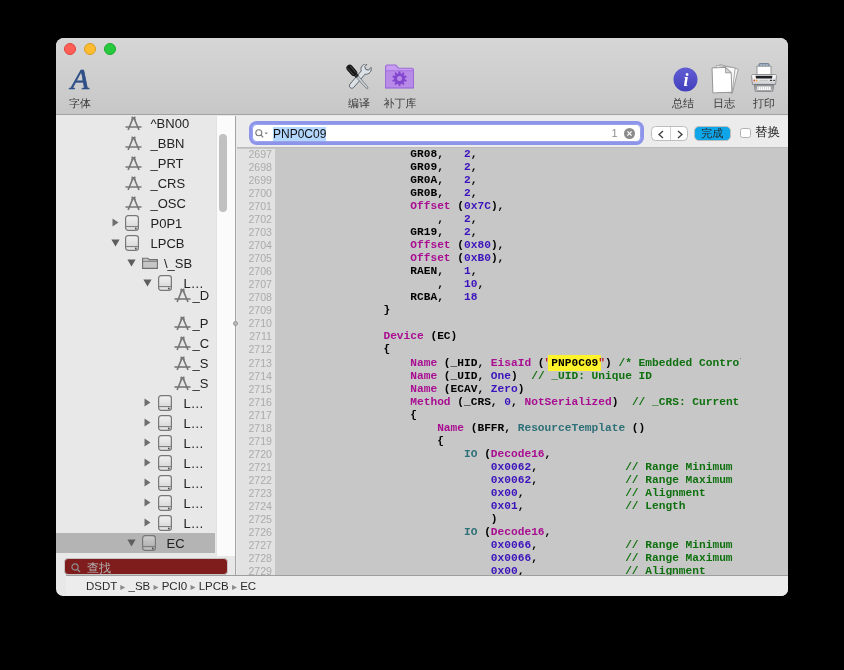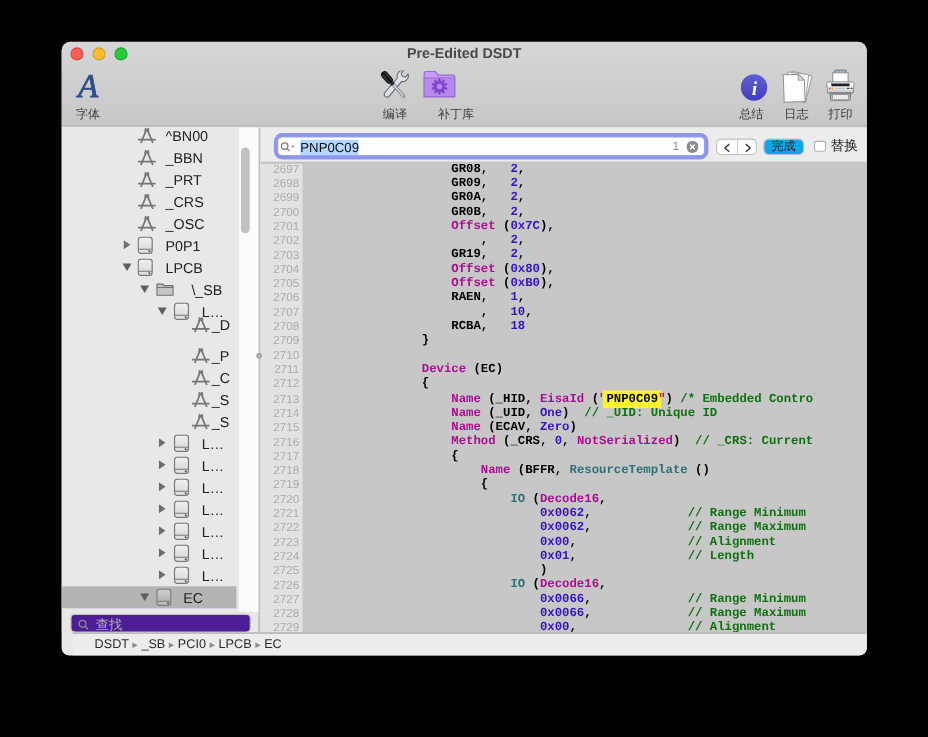--- a/index.html
+++ b/index.html
@@ -26,21 +26,21 @@
   #sbtrack { position:absolute; left:160px; top:0; width:20px; height:440px;
     background:#fbfbfb; border-left:1px solid #e2e2e2; }
   #sbthumb { position:absolute; left:163px; top:18px; width:7.5px; height:78px;
     background:#c1c1c1; border-radius:4px; }
   .row { position:absolute; left:0; width:160px; height:20px; overflow:hidden; }
   .row .lbl { position:absolute; top:3px; font-size:13px; color:#222; white-space:nowrap; }
   .row svg.ic { position:absolute; }
   .arr { position:absolute; top:6px; }
   #ecrow { position:absolute; left:0; width:159px; height:20px; background:#b4b4b4; }
   #sfield { position:absolute; left:8px; top:442px; width:164px; height:16.5px;
-    background:#4c1d95; border:1px solid #c6c6c6; border-radius:4px; }
+    background:#7f1d1d; border:1px solid #c6c6c6; border-radius:4px; }
   #sfield .ph { position:absolute; left:22px; top:1px; font-size:12px; color:#b4b4b4; }
   
   #main { position:absolute; left:181px; top:0; width:551px; height:459px; background:#c7c7c7; }
   #findbar { position:absolute; left:0; top:0; width:551px; height:32px;
     background:#ececec; border-bottom:1px solid #bcbcbc; }
   #ffield { position:absolute; left:14.5px; top:8px; width:389px; height:17.5px;
     background:#fff; border:1px solid #9aa2ec; border-radius:4.5px;
     box-shadow:0 0 0 3px #8d95ea; }
   #ffield .txt { position:absolute; left:20.5px; top:1.5px; font-size:12px; color:#111; }
   #ffield .sel { background:#b3d7ff; }
@@ -75,21 +75,20 @@
   #status .bc { position:absolute; left:20px; top:4px; font-size:11.5px; color:#2b2b2b; }
   #status .sep { color:#8a8a8a; font-size:10px; }
 </style>
 </head>
 <body>
 <div id="win">
   <div id="top">
     <div class="tl" id="tl-r"></div>
       <div class="tl" id="tl-y"></div>
       <div class="tl" id="tl-g"></div>
-    <div id="title">Pre-Edited DSDT</div>
 
     <div style="position:absolute;left:14px;top:29px;width:20px;height:24px;
       font-family:'Liberation Serif',serif;font-style:italic;font-weight:normal;
       font-size:30px;line-height:24px;color:#2e4f86;-webkit-text-stroke:0.7px #2e4f86;text-align:center;">A</div>
     <div class="tblabel" style="left:4px; width:40px;">字体</div>
     <svg class="tbicon" style="left:287px" width="31" height="28" viewBox="0 0 31 28">
 
       <g transform="rotate(40.5 15.5 14)">
         <path d="M12.9,-2.2 C11.4,-1.3 10.4,0.4 10.4,2.3 C10.4,4.3 11.4,5.9 13,6.8 L13,24.2 C13,25.6 14.1,26.7 15.5,26.7 C16.9,26.7 18,25.6 18,24.2 L18,6.8 C19.6,5.9 20.6,4.3 20.6,2.3 C20.6,0.4 19.6,-1.3 18.1,-2.2 L18.1,1.4 L15.5,2.8 L12.9,1.4 Z" fill="#dce2e8" stroke="#5a6268" stroke-width="0.9"></path>
       </g>
@@ -110,21 +109,21 @@
         <g id="teeth">
           <rect x="14.45" y="7.2" width="2.1" height="14.8" rx="0.8"></rect>
           <rect x="14.45" y="7.2" width="2.1" height="14.8" rx="0.8" transform="rotate(36 15.5 14.6)"></rect>
           <rect x="14.45" y="7.2" width="2.1" height="14.8" rx="0.8" transform="rotate(72 15.5 14.6)"></rect>
           <rect x="14.45" y="7.2" width="2.1" height="14.8" rx="0.8" transform="rotate(108 15.5 14.6)"></rect>
           <rect x="14.45" y="7.2" width="2.1" height="14.8" rx="0.8" transform="rotate(144 15.5 14.6)"></rect>
         </g>
         <circle cx="15.5" cy="14.6" r="2.5" fill="#b88ae8"></circle>
       </g>
     </svg>
-    <div class="tblabel" style="left:313px; width:62px;text-align:right;">补丁库</div>
+    <div class="tblabel" style="left:313px; width:62px;">补丁库</div>
     <svg class="tbicon" style="left:617px;top:29px" width="25" height="25" viewBox="0 0 25 25">
       <defs>
           <linearGradient id="ginfo" x1="0" y1="0" x2="0" y2="1">
         <stop offset="0" stop-color="#615ed4"></stop>
             <stop offset="1" stop-color="#413ebc"></stop>
           </linearGradient>
         </defs>
       <circle cx="12.5" cy="12.5" r="12" fill="url(#ginfo)"></circle>
       <text x="12.9" y="19" font-family="Liberation Serif,serif" font-style="italic" font-weight="bold" font-size="18" fill="#fff" text-anchor="middle">i</text>
     </svg>
@@ -263,21 +262,21 @@
           </div>
           <div class="row" style="top:136.5px">
             <svg class="ic" style="left:85.5px;top:4.5px" width="16" height="12" viewBox="0 0 16 12">
               <path d="M0.6,11.4 V1.2 H5.9 L7.3,2.6 H15.4 V11.4 Z" fill="#c6c6c6" stroke="#6f6f6f" stroke-width="1.1"></path>
               <path d="M0.6,4.3 H15.4" stroke="#6f6f6f" stroke-width="0.9"></path>
               <path d="M1.2,2 H5.6 L6.9,3.6 H14.8" stroke="#ececec" stroke-width="0" fill="none"></path>
             </svg>
             <svg class="arr" style="left:71.1px;top:6.5px" width="9" height="8" viewBox="0 0 9 8">
               <path d="M0.4,0.6 L8.6,0.6 L4.5,7.4 Z" fill="#5e5e5e"></path>
             </svg>
-            <div class="lbl" style="left:118px">\_SB</div>
+            <div class="lbl" style="left:108px">\_SB</div>
           </div>
           <div class="row" style="top:156.5px">
             <svg class="ic" style="left:101.5px;top:2px" width="14" height="16" viewBox="0 0 14 16">
               <rect x="0.6" y="0.6" width="12.8" height="14.8" rx="2.6" fill="url(#gdev)" stroke="#787878" stroke-width="1.2"></rect>
               <line x1="1" y1="11.6" x2="13" y2="11.6" stroke="#787878" stroke-width="1"></line>
               <circle cx="10.8" cy="13.5" r="0.9" fill="#4a4a4a"></circle>
             </svg>
             <svg class="arr" style="left:87.2px;top:6.5px" width="9" height="8" viewBox="0 0 9 8">
               <path d="M0.4,0.6 L8.6,0.6 L4.5,7.4 Z" fill="#5e5e5e"></path>
             </svg>

